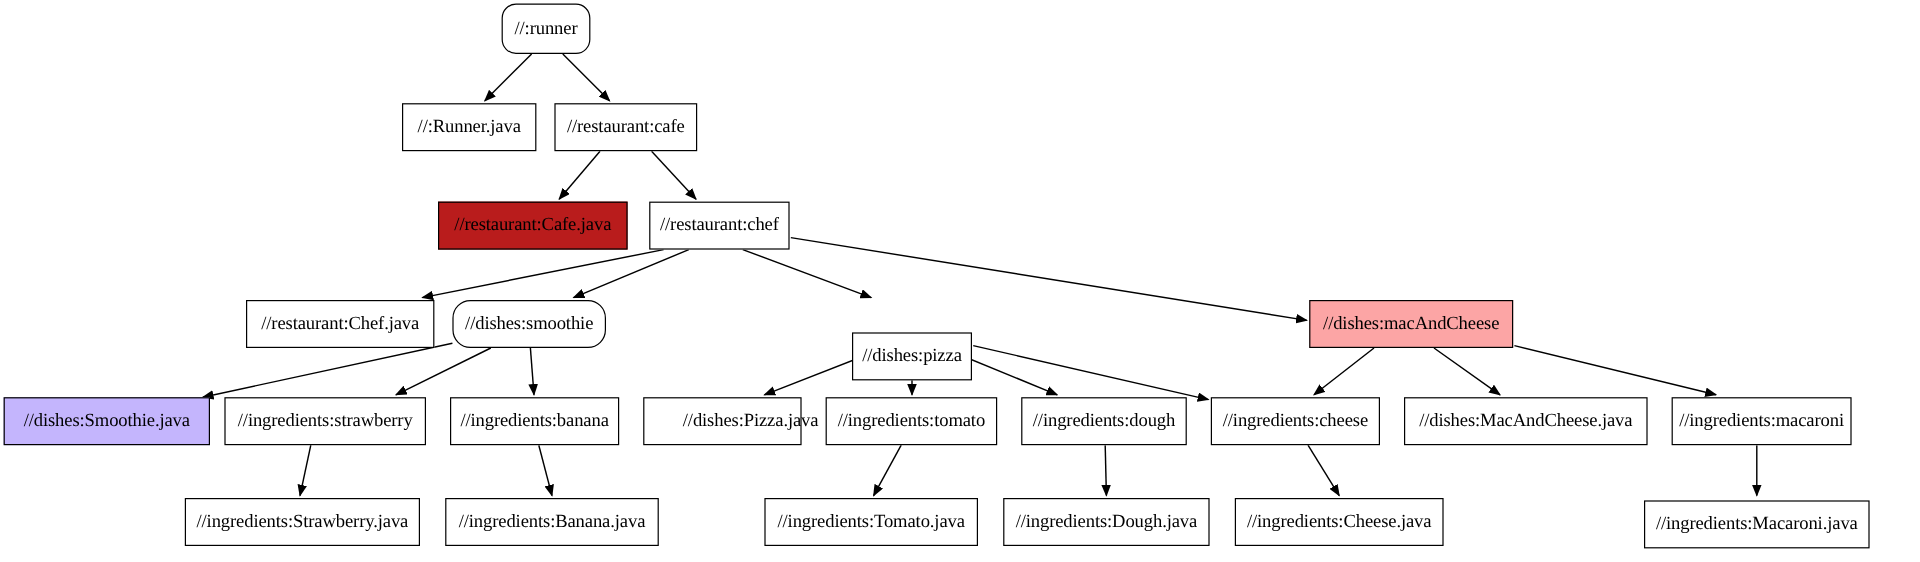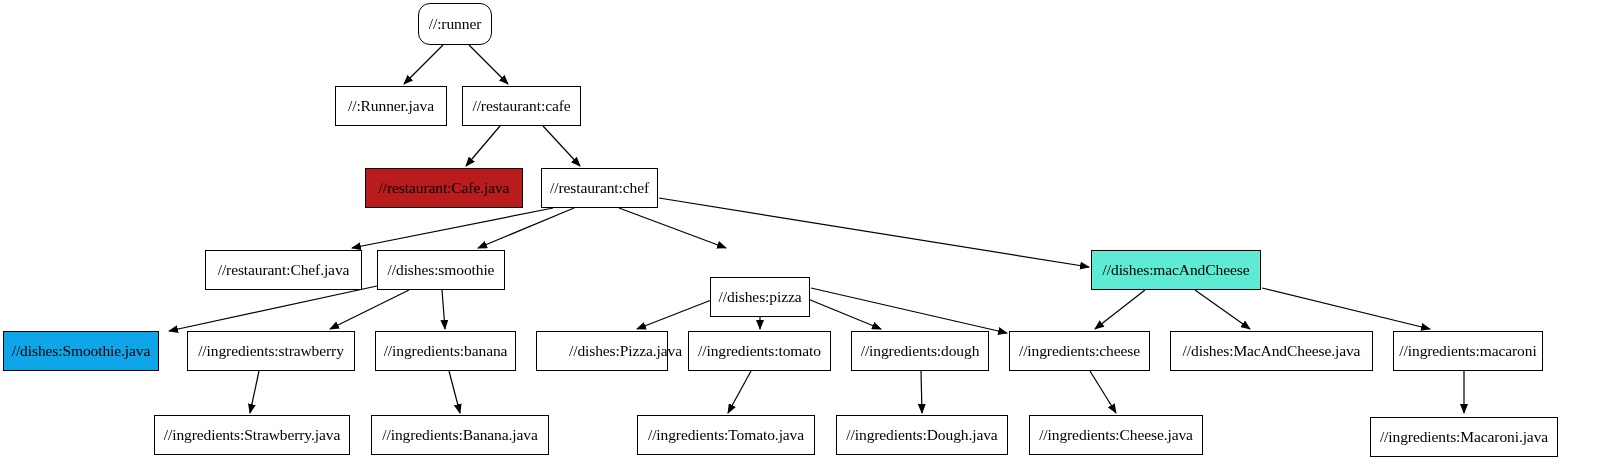--- a/index.html
+++ b/index.html
@@ -93,30 +93,30 @@
       </div>
       <div class="gnode" style="left: 365px; top: 168px; width: 158px; height: 40px; border-color: rgb(0, 0, 0); background: #b91c1c;">
         <span class="nlabel">//restaurant:Cafe.java</span>
       </div>
       <div class="gnode" style="left: 541px; top: 168px; width: 117px; height: 40px; border-color: rgb(0, 0, 0); background: rgb(255, 255, 255);">
         <span class="nlabel">//restaurant:chef</span>
       </div>
       <div class="gnode" style="left: 205px; top: 250px; width: 157px; height: 40px; border-color: rgb(0, 0, 0); background: rgb(255, 255, 255);">
         <span class="nlabel">//restaurant:Chef.java</span>
       </div>
-      <div class="gnode" style="left: 377px; top: 250px; width: 128px; height: 40px; border-color: rgb(0, 0, 0); background: rgb(255, 255, 255);">
+      <div class="gnode" style="left: 377px; top: 250px; width: 128px; height: 40px; border-color: rgb(0, 0, 0); background: rgb(255, 255, 255); border-radius: 15px;">
         <span class="nlabel">//dishes:smoothie</span>
       </div>
       <div class="gnode" style="left: 710px; top: 250px; width: 100px; height: 40px; border-color: rgb(0, 0, 0); background: rgb(255, 255, 255); margin-top: 27px;">
         <span class="nlabel">//dishes:pizza</span>
       </div>
-      <div class="gnode" style="left: 1091px; top: 250px; width: 170px; height: 40px; border-color: rgb(0, 0, 0); background: #5eead4;">
+      <div class="gnode" style="left: 1091px; top: 250px; width: 170px; height: 40px; border-color: rgb(0, 0, 0); background: #fca5a5;">
         <span class="nlabel">//dishes:macAndCheese</span>
       </div>
-      <div class="gnode" style="left: 3px; top: 331px; width: 156px; height: 40px; border-color: rgb(0, 0, 0); background: #0ea5e9;">
+      <div class="gnode" style="left: 3px; top: 331px; width: 172px; height: 40px; border-color: rgb(0, 0, 0); background: #c4b5fd;">
         <span class="nlabel">//dishes:Smoothie.java</span>
       </div>
       <div class="gnode" style="left: 187px; top: 331px; width: 168px; height: 40px; border-color: rgb(0, 0, 0); background: rgb(255, 255, 255);">
         <span class="nlabel">//ingredients:strawberry</span>
       </div>
       <div class="gnode" style="left: 375px; top: 331px; width: 141px; height: 40px; border-color: rgb(0, 0, 0); background: rgb(255, 255, 255);">
         <span class="nlabel">//ingredients:banana</span>
       </div>
       <div class="gnode" style="left: 536px; top: 331px; width: 132px; height: 40px; border-color: rgb(0, 0, 0); background: rgb(255, 255, 255); padding-left: 47px;">
         <span class="nlabel">//dishes:Pizza.java</span>

